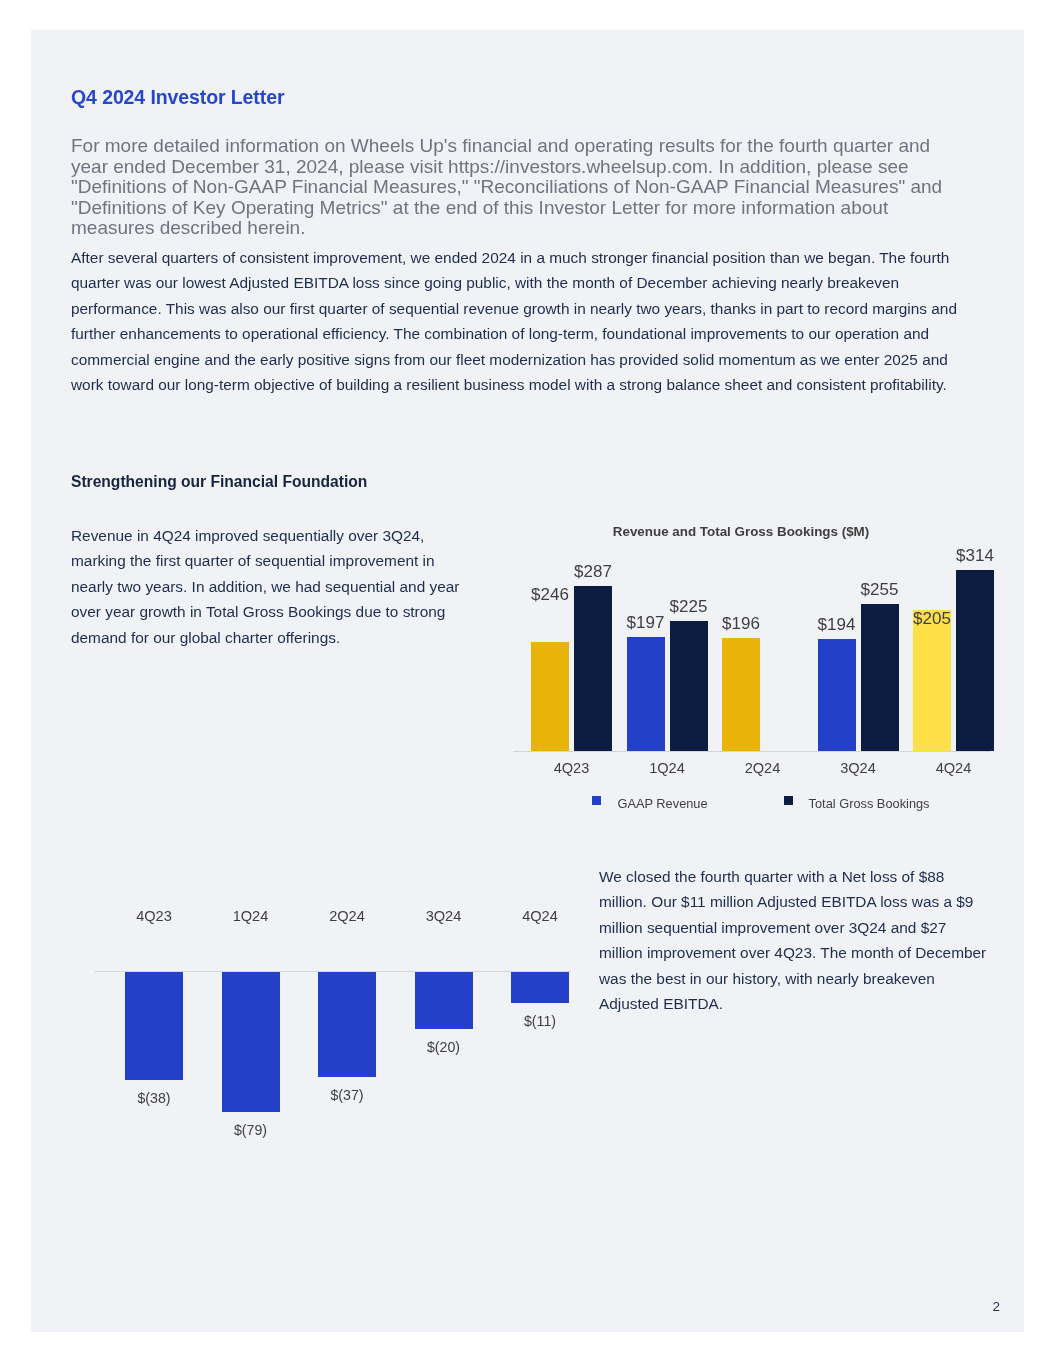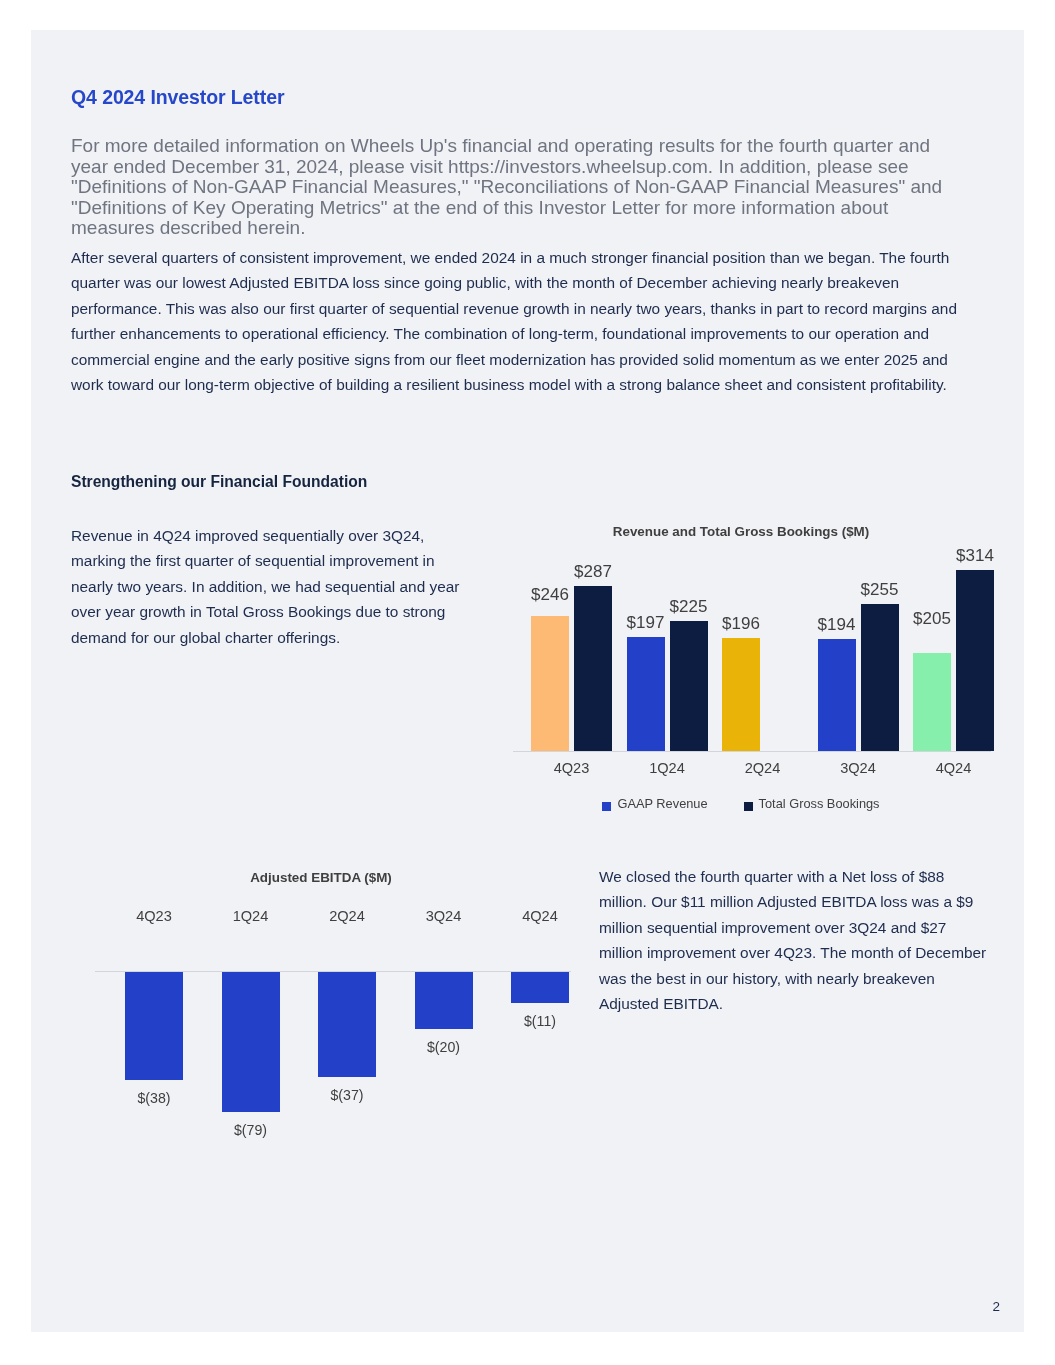--- a/index.html
+++ b/index.html
@@ -154,21 +154,21 @@
     position: absolute;
     top: 272px;
     left: 0;
     width: 500px;
     display: flex;
     justify-content: center;
     gap: 36px;
     font-size: 12.8px;
     color: #3f3f3f;
   }
-  .legend-item { display: flex; align-items: flex-end; gap: 6px; }
+  .legend-item { display: flex; align-items: flex-start; gap: 16px; margin-left: 40px; }
   .swatch { width: 9px; height: 9px; display: inline-block; }
 
   
   #chart2 {
     position: absolute;
     left: 40px;
     top: 840px;
     width: 500px;
     height: 320px;
   }
@@ -231,21 +231,21 @@
 
   <div class="section-head">Strengthening our Financial Foundation</div>
 
   <div class="col-left-text">Revenue in 4Q24 improved sequentially over 3Q24, marking the first quarter of sequential improvement in nearly two years.  In addition, we had sequential and year over year growth in Total Gross Bookings due to strong demand for our global charter offerings.</div>
 
   <div id="chart1">
     <div class="chart-title">Revenue and Total Gross Bookings ($M)</div>
     <div class="plot">
       <div class="axis"></div>
     <div class="grp" style="left: 40px; width: 81px;">
-          <div class="bar rev" style="height: 135px; background: #fdba74;">
+          <div class="bar rev" style="height: 109px; background: #eab308;">
             <div class="bar-lbl" style="bottom: 145.812px;">$246</div>
           </div>
           <div class="bar book" style="height: 165.447px; background: rgb(13, 28, 65);">
             <div class="bar-lbl" style="bottom: 169.447px;">$287</div>
           </div>
         </div>
         <div class="grp" style="left: 135.5px; width: 81px;">
           <div class="bar rev" style="height: 113.565px; background: rgb(35, 64, 200);">
             <div class="bar-lbl" style="bottom: 117.565px;">$197</div>
           </div>
@@ -260,21 +260,21 @@
         </div>
         <div class="grp" style="left: 326.5px; width: 81px;">
           <div class="bar rev" style="height: 111.835px; background: rgb(35, 64, 200);">
             <div class="bar-lbl" style="bottom: 115.835px;">$194</div>
           </div>
           <div class="bar book" style="height: 147px; background: rgb(13, 28, 65);">
             <div class="bar-lbl" style="bottom: 151px;">$255</div>
           </div>
         </div>
         <div class="grp" style="left: 422px; width: 81px;">
-          <div class="bar rev" style="height: 98px; background: #86efac;">
+          <div class="bar rev" style="height: 141px; background: #fde047;">
             <div class="bar-lbl" style="bottom: 122.176px;">$205</div>
           </div>
           <div class="bar book" style="height: 181.012px; background: rgb(13, 28, 65);">
             <div class="bar-lbl" style="bottom: 185.012px;">$314</div>
           </div>
         </div>
       </div>
     <div class="legend">
       <div class="legend-item">
         <span class="swatch" style="background:#2340c8"></span>
@@ -286,21 +286,20 @@
       </div>
     </div>
   <div class="xtick" style="left: 30.5px;">4Q23</div>
       <div class="xtick" style="left: 126px;">1Q24</div>
       <div class="xtick" style="left: 221.5px;">2Q24</div>
       <div class="xtick" style="left: 317px;">3Q24</div>
       <div class="xtick" style="left: 412.5px;">4Q24</div>
     </div>
 
   <div id="chart2">
-    <div class="chart-title">Adjusted EBITDA ($M)</div>
     <div class="axis"></div>
   <div class="ncol" style="left: 35px;">
         <div class="xtick">4Q23</div>
         <div class="nbar" style="height: 108.3px; background: rgb(35, 64, 200);"></div>
         <div class="nval" style="top: 220.3px;">$(38)</div>
       </div>
       <div class="ncol" style="left: 131.5px;">
         <div class="xtick">1Q24</div>
         <div class="nbar" style="height: 139.65px; background: rgb(35, 64, 200);"></div>
         <div class="nval" style="top: 251.65px;">$(79)</div>

